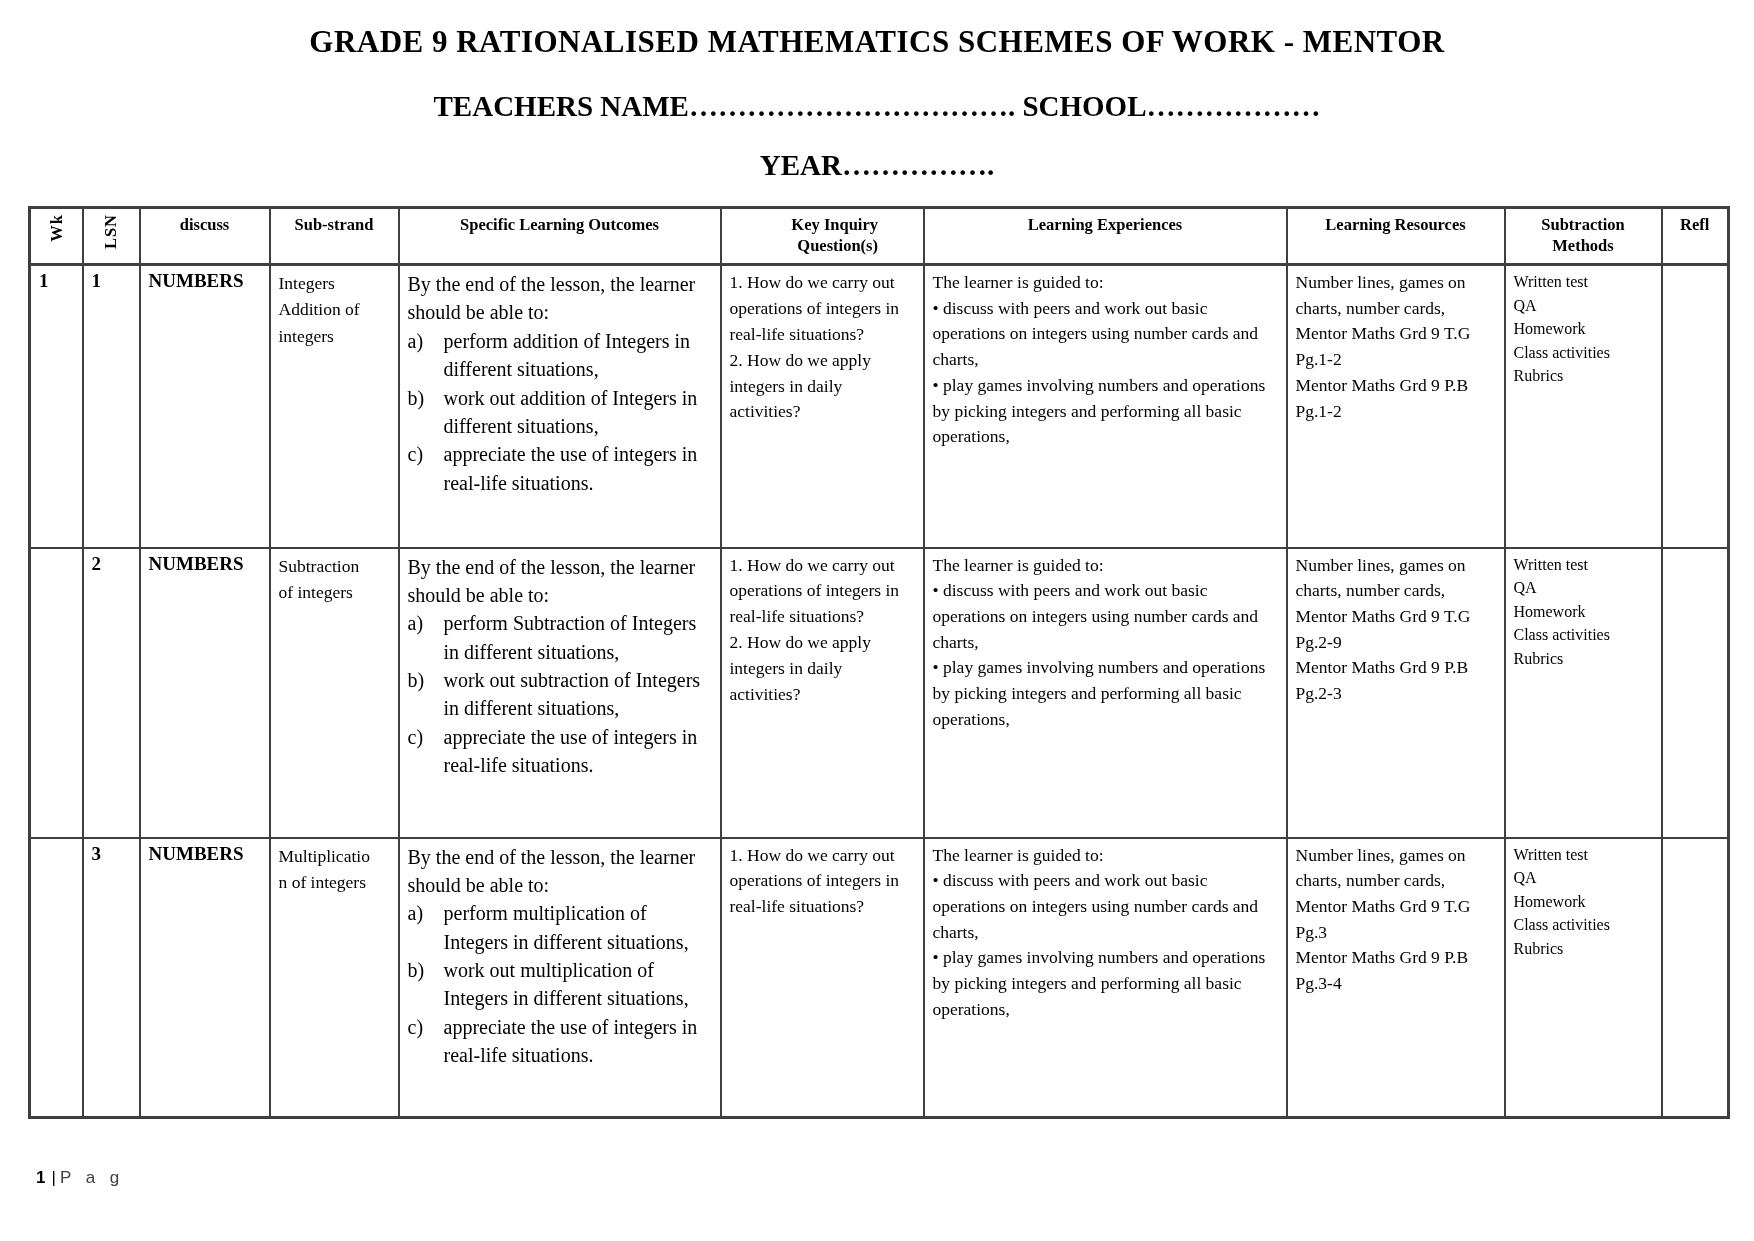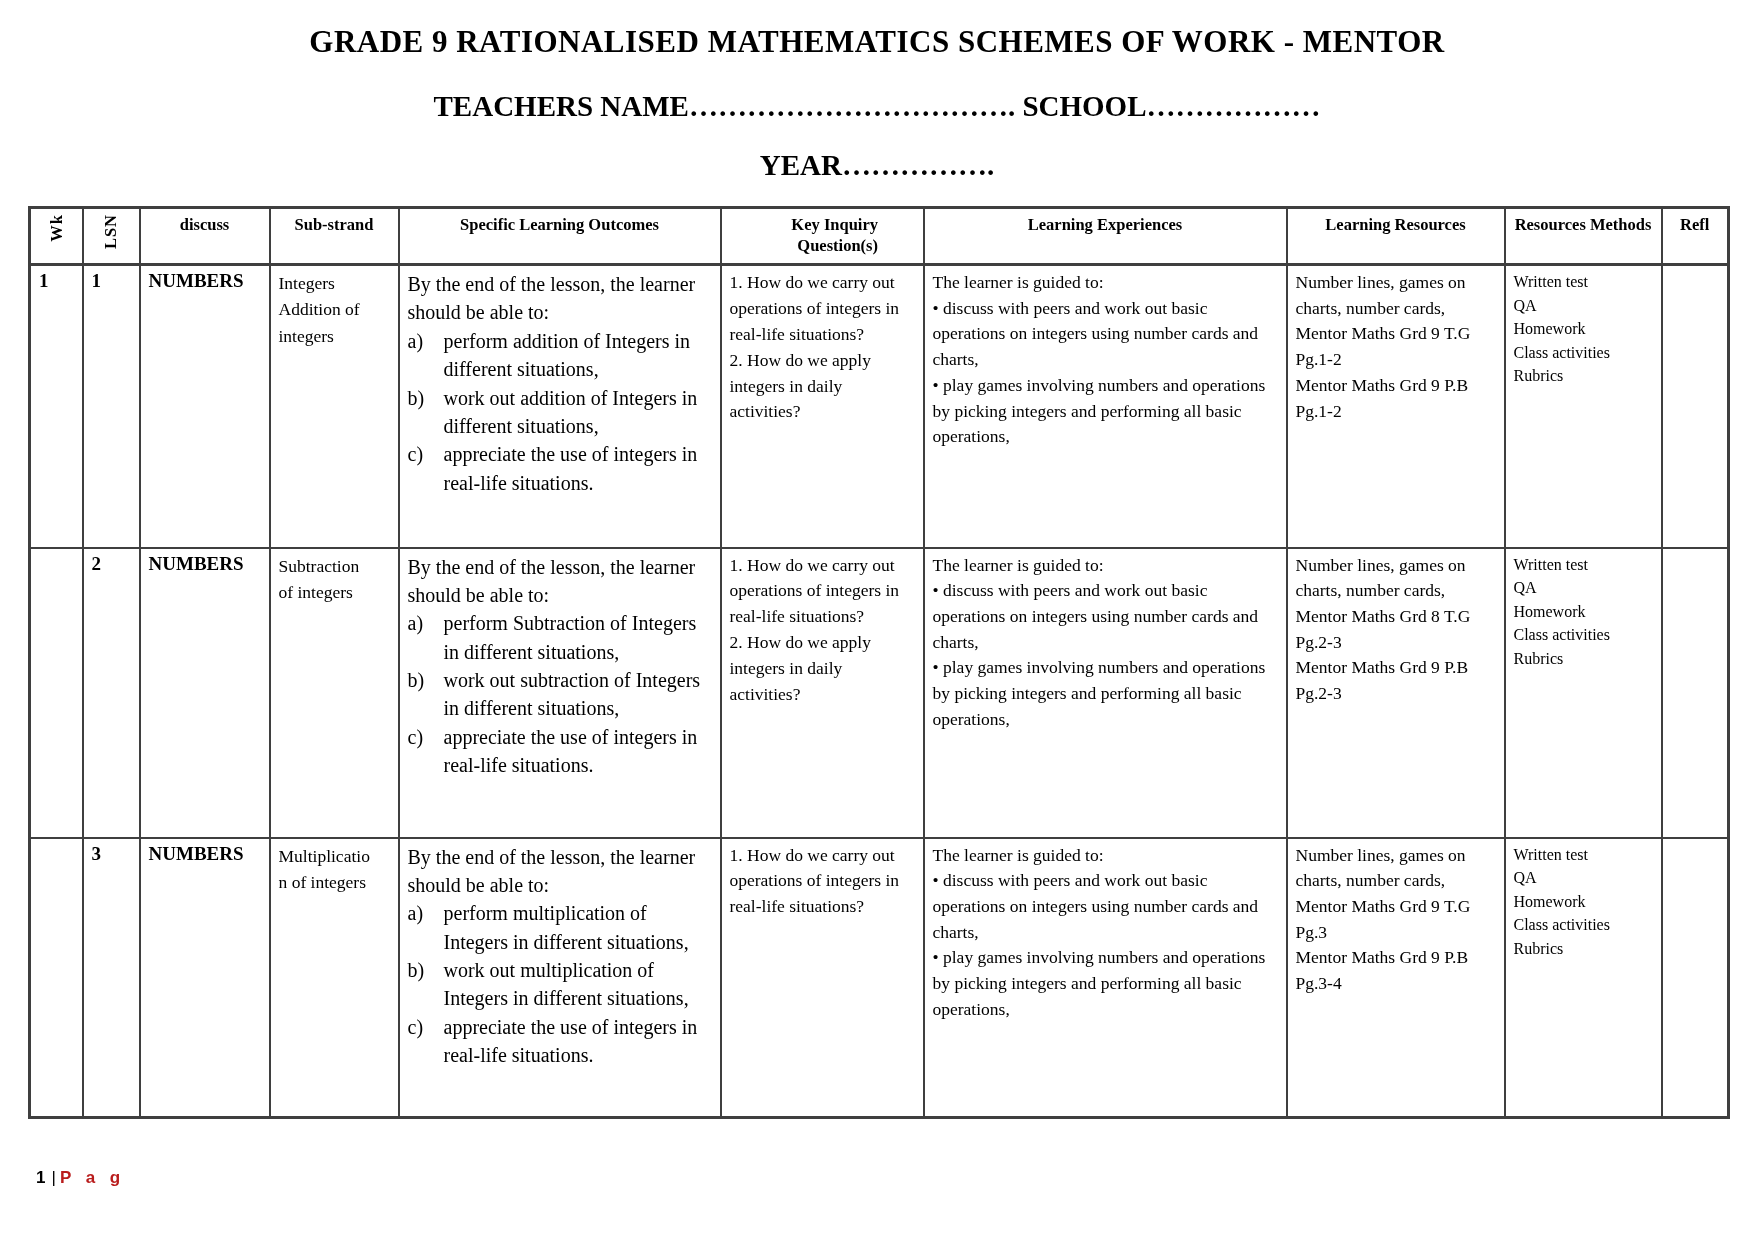--- a/index.html
+++ b/index.html
@@ -122,21 +122,21 @@
 
   .page-footer {
     position: absolute;
     left: 36px;
     top: 1168px;
     font-family: "Liberation Sans", sans-serif;
     font-size: 17px;
   }
   .footer-num { font-weight: bold; color: #000; }
   .footer-sep { color: #000; margin: 0 4px 0 6px; }
-  .footer-label { color: #b91c1c; font-weight: bold; letter-spacing: 5px; }
+  .footer-label { color: #404040; font-weight: normal; letter-spacing: 5px; }
 </style>
 </head>
 <body>
 
 <div class="titles">
   <div class="main-title">GRADE 9 RATIONALISED MATHEMATICS SCHEMES OF WORK - MENTOR</div>
   <div class="sub-title-1">TEACHERS NAME……………………………. SCHOOL………………</div>
   <div class="sub-title-2">YEAR…………….</div>
 </div>
 
@@ -162,21 +162,21 @@
           <div class="vert">LSN</div>
         </th>
       <th>discuss</th>
       <th>Sub-strand</th>
       <th>Specific Learning Outcomes</th>
       <th>
           <div class="narrow-head">Key Inquiry Question(s)</div>
         </th>
       <th>Learning Experiences</th>
       <th>Learning Resources</th>
-      <th>Resources Methods</th>
+      <th>Subtraction Methods</th>
       <th>Refl</th>
     </tr>
   </thead>
   <tbody>
 
     <tr class="r1">
       <td class="wk-cell">1</td>
       <td class="lsn-cell">1</td>
       <td class="strand-cell">NUMBERS</td>
       <td class="substrand-cell">
@@ -251,21 +251,21 @@
         <div>1. How do we carry out operations of integers in real-life situations?</div>
         <div>2. How do we apply integers in daily activities?</div>
       </td>
       <td class="experiences-cell">
         <div>The learner is guided to:</div>
         <div>• discuss with peers and work out basic operations on integers using number cards and charts,</div>
         <div>• play games involving numbers and operations by picking integers and performing all basic operations,</div>
       </td>
       <td class="resources-cell">
         <div>Number lines, games on charts, number cards,</div>
-        <div>Mentor Maths Grd 8 T.G Pg.2-3</div>
+        <div>Mentor Maths Grd 9 T.G Pg.2-9</div>
         <div>Mentor Maths Grd 9 P.B Pg.2-3</div>
       </td>
       <td class="assessment-cell">
         <div>Written test</div>
         <div>QA</div>
         <div>Homework</div>
         <div>Class activities</div>
         <div>Rubrics</div>
       </td>
       <td class="refl-cell"></td>

